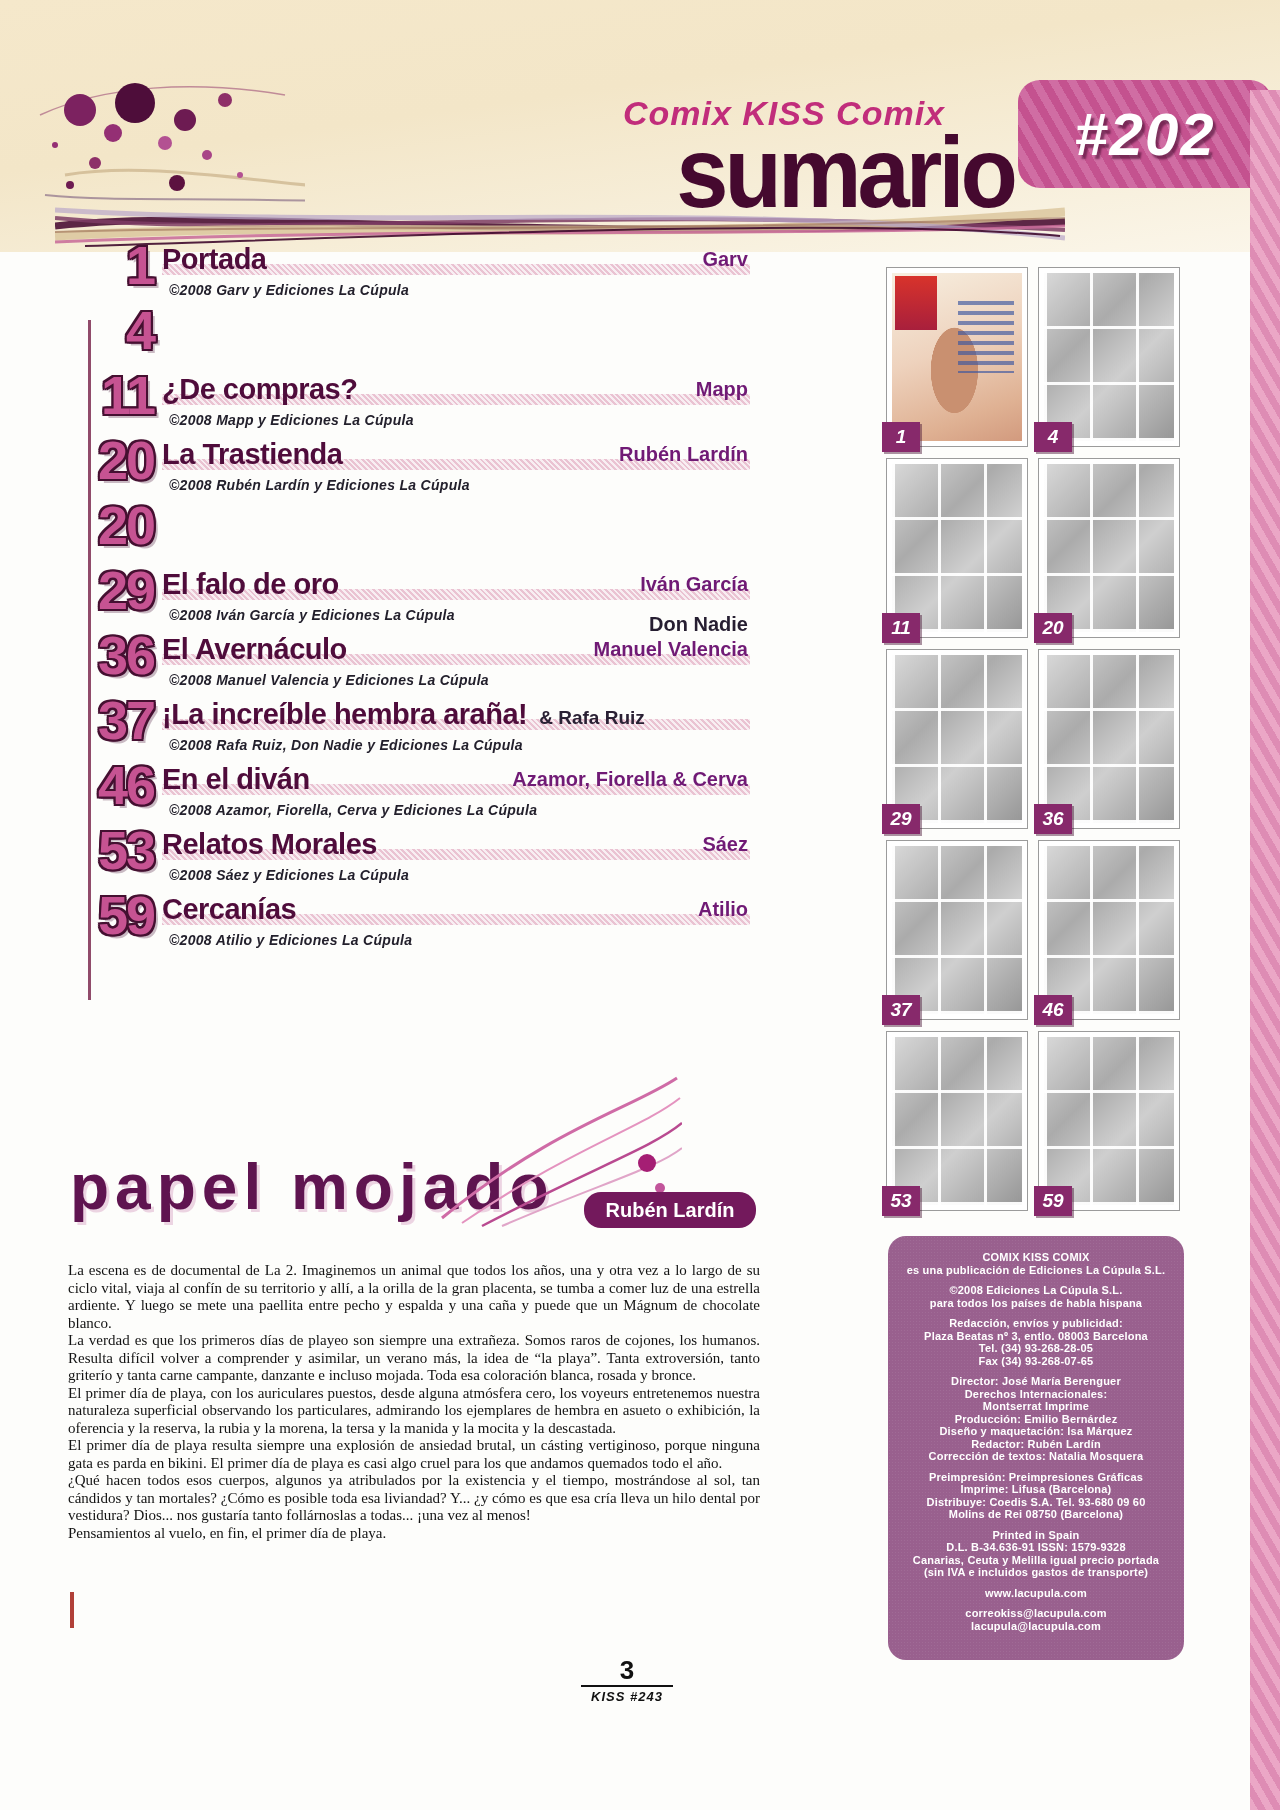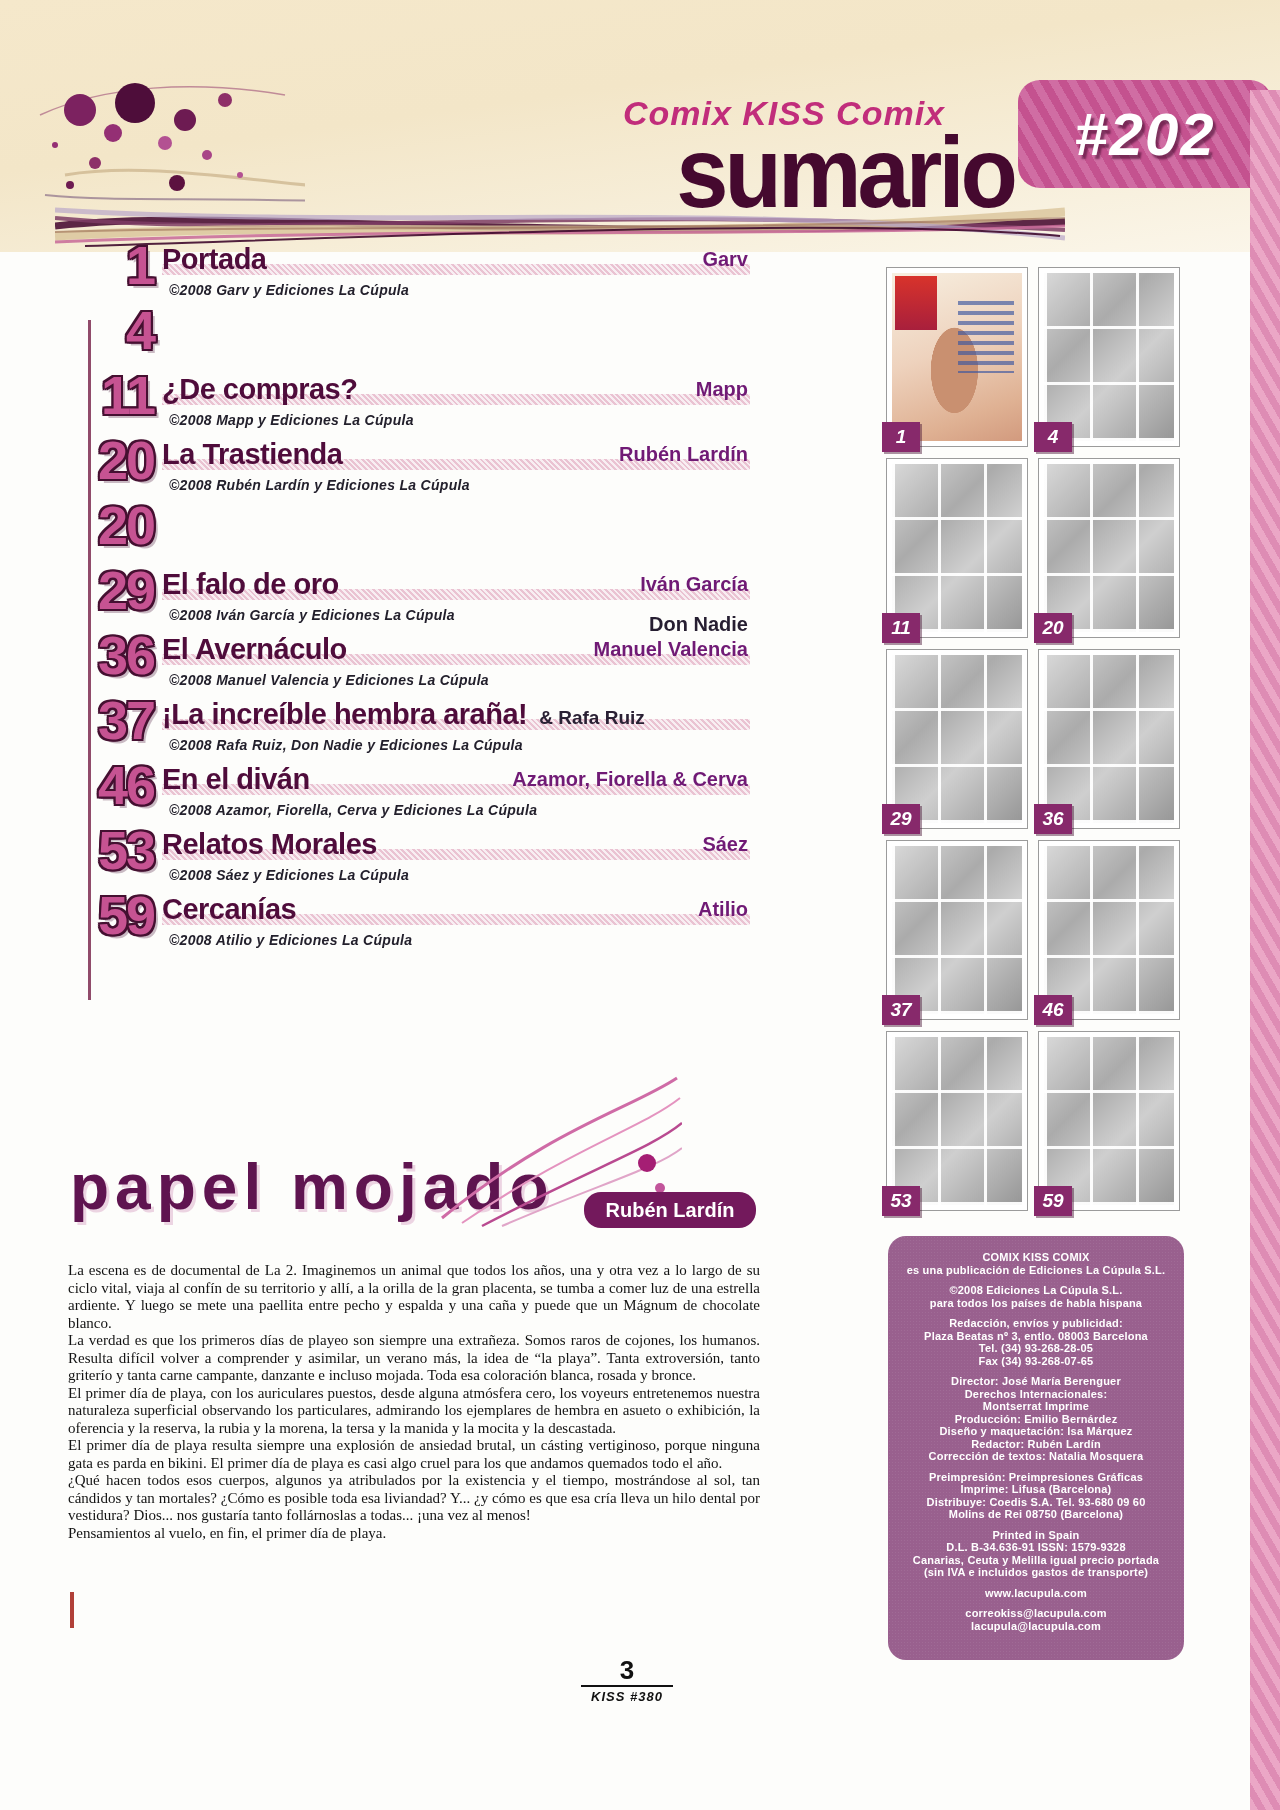--- a/index.html
+++ b/index.html
@@ -345,16 +345,16 @@
     </div>
     <div class="mg">
       <div class="ml">correokiss@lacupula.com</div>
       <div class="ml">lacupula@lacupula.com</div>
     </div>
   </div>
 
   <div class="footer">
     <div class="fp">3</div>
     <div class="fline"></div>
-    <div class="fissue">KISS #380</div>
+    <div class="fissue">KISS #243</div>
   </div>
 
 </div>
 
 </body></html>

